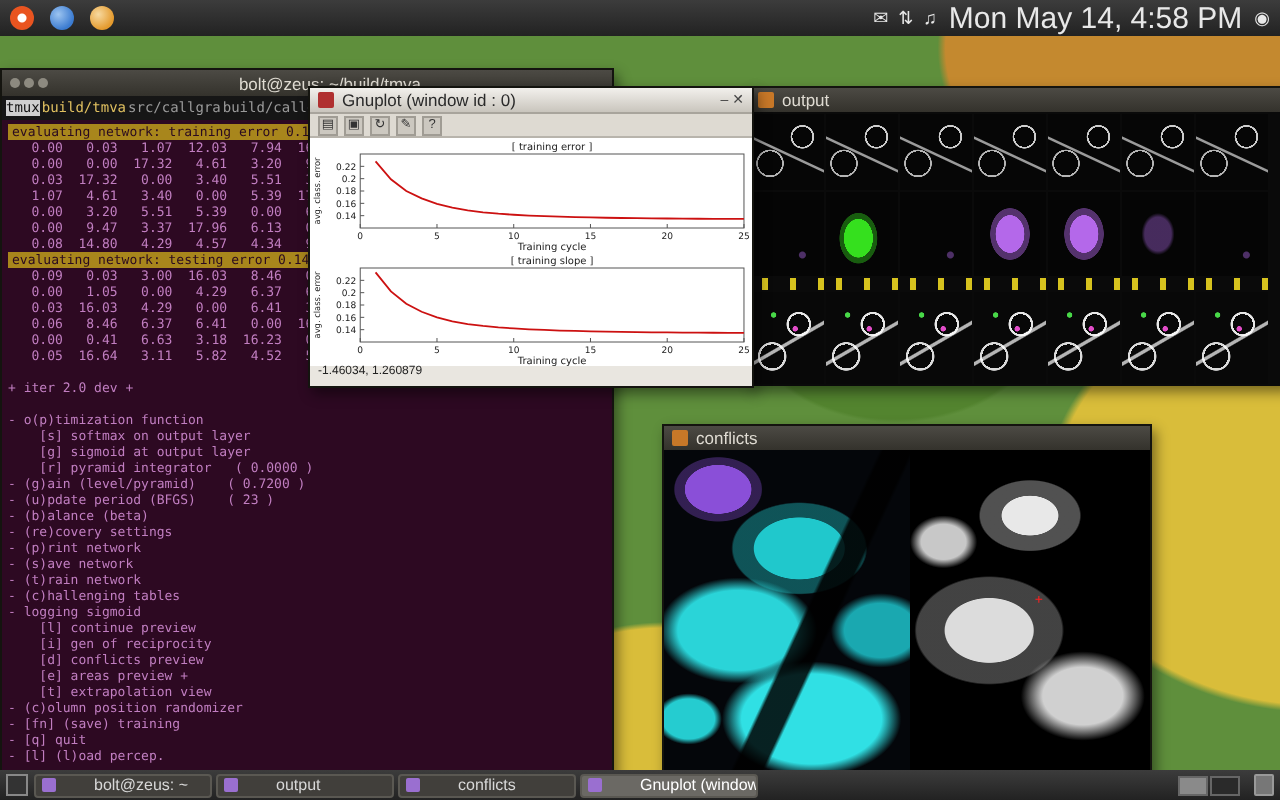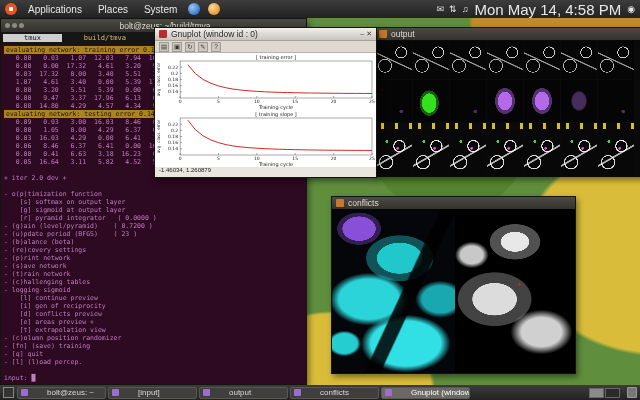--- a/index.html
+++ b/index.html
@@ -28,30 +28,30 @@
   #task-items { display:flex; gap:2px; flex:1; overflow:hidden; }
   .task-item { flex:0 0 89px; height:12px; background:#413f3b; border:1px solid #5a5852; border-radius:2px; color:#d8d8d8; display:flex; align-items:center; gap:19px; padding:0 3px; overflow:hidden; white-space:nowrap; }
   .task-item.active { background:#6b6964; color:#fff; }
   .task-ico { width:7px; height:7px; background:#9a6fd0; border-radius:1px; flex:0 0 auto; }
   #workspaces { display:flex; gap:1px; margin-left:3px; }
   .ws { width:15px; height:10px; background:#2a2a2a; border:1px solid #666; }
   .ws.active { background:#8a8a8a; }
   .trash { width:10px; height:11px; background:#777; border:1px solid #999; border-radius:1px; margin-left:4px; }
   .show-desktop { width:11px; height:11px; border:1px solid #888; background:#333; }
   
-  .window { position:absolute; border:1px solid #14140f; box-shadow:2px 3px 6px rgba(0,0,0,.45); }
+  .window { position:absolute; border:1px solid #14140f; box-shadow:2px 3px 6px rgba(0,0,0,.45);margin-top:16px; }
   .win-title-dark { height:13px; background:linear-gradient(#4c4a44,#34322c); color:#dfdbd2; font-size:8.5px; display:flex; align-items:center; padding:0 4px; gap:4px; }
   .win-title-dark .t { flex:1; text-align:center; overflow:hidden; white-space:nowrap; }
   .win-dots { display:flex; gap:2px; }
   .dot { width:5px; height:5px; border-radius:50%; background:#8d8a80; }
   .win-ico { width:8px; height:8px; background:#c87828; border-radius:1px; }
   
   #terminal { left:0; top:18px; width:307px; height:367px; background:#2d0922; z-index:10; }
   #term-tabs { height:12px; background:#161616; display:flex; align-items:center; font-size:7px; gap:1px; padding:0 2px; font-family:"DejaVu Sans Mono", monospace; }
-  .term-tab { padding:0 21px; color:#9a9a9a; white-space:nowrap; }
+  .term-tab { padding:0 0; color:#9a9a9a; white-space:nowrap; }
   .term-tab.session { background:#cfcfcf; color:#111; }
   .term-tab.active { color:#e0c060; }
   #term-body { padding:2px 3px; font-family:"DejaVu Sans Mono", monospace; font-size:6.5px; color:#c17ec1; }
   .tline { height:8px; line-height:8px; white-space:pre; }
   .tline.hl { background:#a8861c; color:#2a0a20; width:max-content; padding:0 2px; }
   
   #gnuplot { left:154px; top:27px; width:223px; height:151px; background:#e9e6e0; z-index:30; }
   #gnuplot .win-title-light { height:13px; background:linear-gradient(#f2f0ec,#c9c5bd); color:#2a2a2a; font-size:8.5px; display:flex; align-items:center; gap:4px; padding:0 4px; border-bottom:1px solid #a8a49c; }
   #gnuplot .win-title-light .t { flex:1; overflow:hidden; white-space:nowrap; }
   .win-btns { display:flex; gap:3px; font-size:7px; color:#444; }
@@ -108,26 +108,20 @@
       radial-gradient(ellipse 55px 40px at 33% 55%, #dcdcdc 0 40%, rgba(220,220,220,.3) 41% 66%, transparent 68%),
       radial-gradient(ellipse 50px 36px at 72% 75%, #d0d0d0 0 40%, transparent 62%),
       radial-gradient(ellipse 28px 22px at 14% 28%, #c8c8c8 0 40%, transparent 60%); }
   .red-cursor { position:absolute; left:52%; top:44%; color:#ff2020; font-size:7px; line-height:7px; }
 </style>
 </head>
 <body>
 
 <div id="top-panel" class="panel">
   <div class="logo"></div>
-  <div id="top-menus" style="display:flex; gap:10px;">
-
-  <span class="menu-item">Applications</span>
-      <span class="menu-item">Places</span>
-      <span class="menu-item">System</span>
-    </div>
   <span class="launcher blue"></span>
   <span class="launcher orange"></span>
   <div id="panel-right">
     <span style="display:flex; gap:5px;">
 
     <span>✉</span>
         <span>⇅</span>
         <span>♫</span>
       </span>
     <span id="clock">Mon May 14, 4:58 PM</span>
@@ -331,24 +325,20 @@
 <div id="bottom-panel" class="panel">
   <span class="show-desktop"></span>
   <div id="task-items">
 
       <div class="task-item">
         <span class="task-ico"></span>
         <span>bolt@zeus: ~</span>
       </div>
 
 
-      <div class="task-item">
-        <span class="task-ico"></span>
-        <span>[input]</span>
-      </div>
 
       <div class="task-item">
         <span class="task-ico"></span>
         <span>output</span>
       </div>
 
       <div class="task-item">
         <span class="task-ico"></span>
         <span>conflicts</span>
       </div>

